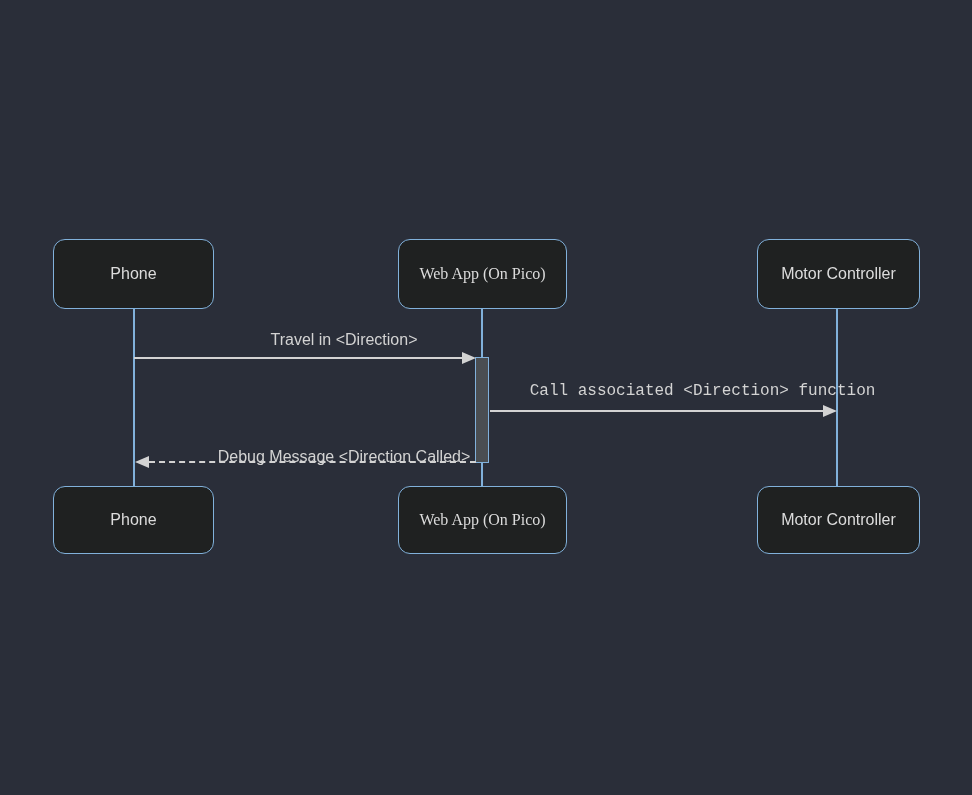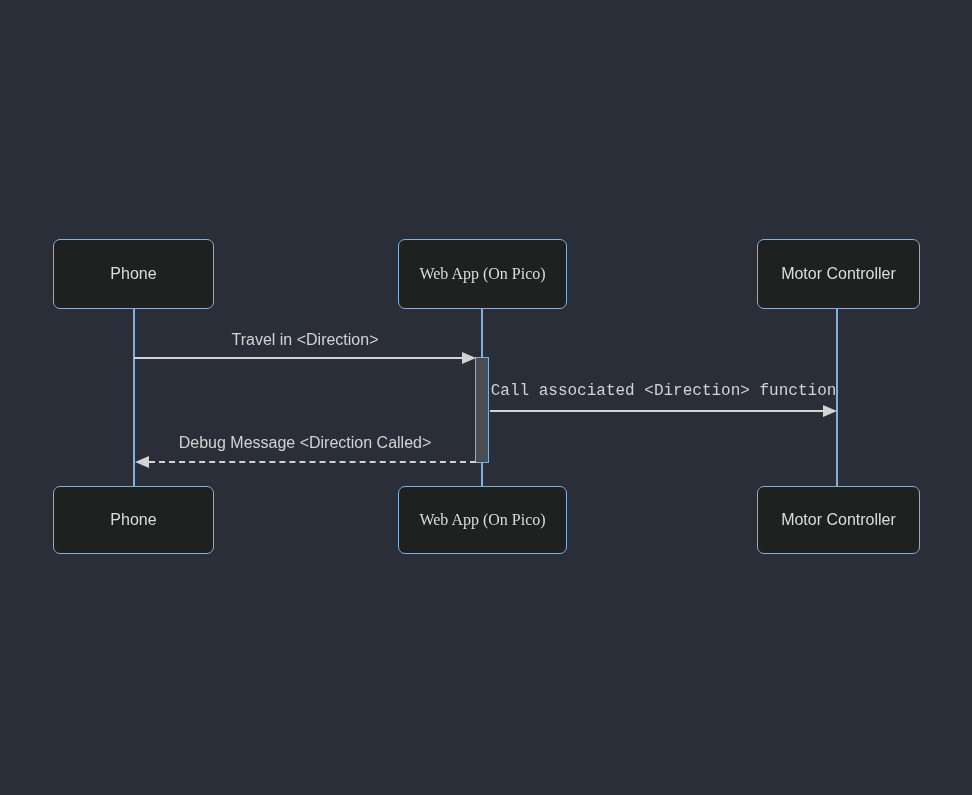--- a/index.html
+++ b/index.html
@@ -17,38 +17,38 @@
   .activation{
     position:absolute;left:475px;top:357px;width:12px;height:104px;
     background:var(--activation-fill,#4a4e52);
     border:1px solid var(--activation-border,#81b1db);
   }
   
   .actor{
     position:absolute;
     background:var(--actor-fill,#1f2121);
     border:1px solid var(--actor-border,#81b1db);
-    border-radius:7px;
+    border-radius:12px;
     display:flex;align-items:center;justify-content:center;
     color:var(--actor-text,#dcdcdc);
     font-size:16px;
   }
   .a-top{top:239px;height:68px;}
   .a-bottom{top:486px;height:66px;}
   .a-phone{left:53px;width:159px;}
   .a-webapp{left:398px;width:167px;font-family:Liberation Serif, serif;}
   .a-motor{left:757px;width:161px;text-align:center;}
   
   .msg-label{
     position:absolute;text-align:center;font-size:16px;
-    color:var(--signal-text,#d3d3d3);white-space:nowrap;
+    color:var(--signal-text,#d3d3d3);white-space:nowrap;padding-left:39px;
   }
   .m1-label{left:134px;width:342px;top:331px;}
   .m2-label{left:490px;width:347px;top:382px;font-family:Liberation Mono, monospace;}
-  .m3-label{left:134px;width:342px;top:434px;}
+  .m3-label{left:134px;width:342px;top:448px;}
   
   .line{position:absolute;height:0;border-top:2px solid var(--signal,#d3d3d3);}
   .m1-line{left:134px;top:357px;width:328px;}
   .m2-line{left:490px;top:410px;width:333px;}
   .m3-line{left:149px;top:461px;width:327px;border-top-style:dashed;}
   
   .arrow{position:absolute;width:0;height:0;border-top:6px solid transparent;border-bottom:6px solid transparent;}
   .arrow-right{border-left:14px solid var(--signal,#d3d3d3);}
   .arrow-left{border-right:14px solid var(--signal,#d3d3d3);}
   .m1-arrow{left:462px;top:352px;}

